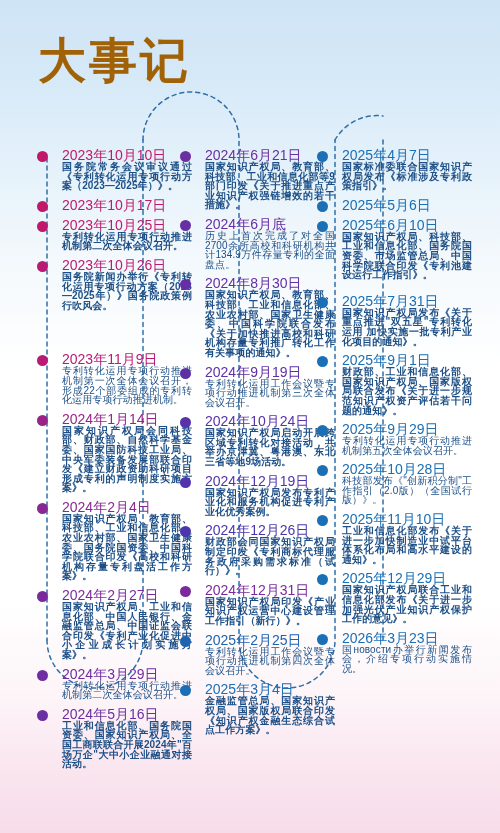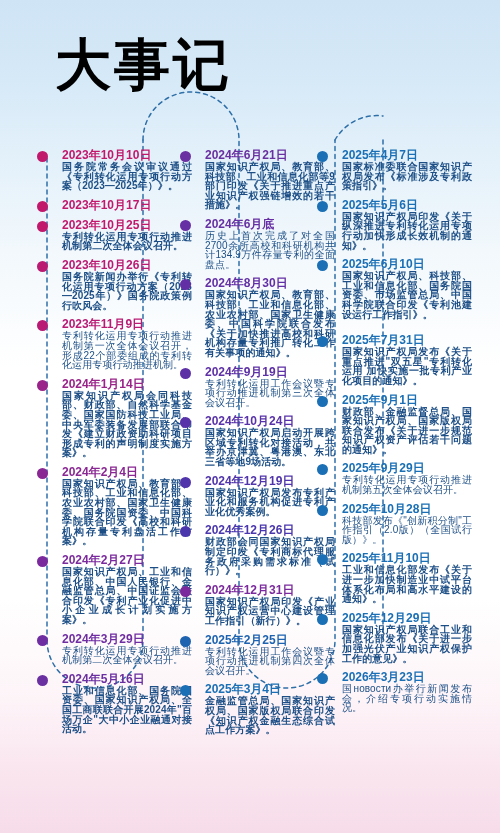--- a/index.html
+++ b/index.html
@@ -4,34 +4,34 @@
 <style>
   html,body{margin:0;padding:0;}
   body{
     width:500px;height:833px;position:relative;overflow:hidden;
     font-family:"Liberation Sans","DejaVu Sans",sans-serif;
     background:linear-gradient(180deg,
       #cfe4f5 0%, #d4e8f7 8%, #e2f0fa 18%, #f2f8fc 30%,
       #ffffff 44%, #ffffff 72%, #fdf4f8 84%, #fae6ef 92%, #f6dce9 100%);
   }
   #title{
-    position:absolute;left:55px;top:37px;
-    font-size:56px;font-weight:bold;letter-spacing:3px;
-    color:#000000;line-height:1;
+    position:absolute;left:38px;top:37px;
+    font-size:48px;font-weight:bold;letter-spacing:3px;
+    color:#a16207;line-height:1;
   }
   #board{position:absolute;left:0;top:0;width:500px;height:833px;}
   #rails{position:absolute;left:0;top:0;width:500px;height:833px;pointer-events:none;}
   .col{position:absolute;top:150px;width:150px;}
   .col1{left:42px;} .col2{left:185px;} .col3{left:322px;}
   .ev{position:relative;padding-left:20px;margin-bottom:9px;}
   .dot{
     position:absolute;left:-5px;top:1px;width:11px;height:11px;
     border-radius:50%;
   }
-  .dt{font-size:12px;font-weight:bold;line-height:11px;margin-bottom:1px;}
+  .dt{font-size:14px;font-weight:normal;line-height:11px;margin-bottom:1px;}
   .tx{font-size:10px;line-height:9.6px;color:#1d4f86;
       letter-spacing:.1px;text-align:justify;}
   .tx.b{font-weight:bold;} 
 </style>
 </head>
 <body>
 
 <div id="title">大事记</div>
 
 <svg id="rails" viewBox="0 0 500 833">
@@ -61,21 +61,21 @@
         <div class="dt" style="color: rgb(194, 24, 108);">2023年10月25日</div>
         <div class="tx b">专利转化运用专项行动推进机制第二次全体会议召开。</div>
       </div>
       <div class="ev">
         <span class="dot" style="background: rgb(187, 26, 114);"></span>
         <div class="dt" style="color: rgb(187, 26, 114);">2023年10月26日</div>
         <div class="tx b">国务院新闻办举行《专利转化运用专项行动方案（2023—2025年）》国务院政策例行吹风会。</div>
       </div>
       <div class="ev">
         <span class="dot" style="background: rgb(184, 26, 116);"></span>
-        <div class="dt" style="color: rgb(184, 26, 116);">2023年11月9日</div>
+        <div class="dt" style="color: rgb(184, 26, 116); margin-top: 44px;">2023年11月9日</div>
         <div class="tx">专利转化运用专项行动推进机制第一次全体会议召开，形成22个部委组成的专利转化运用专项行动推进机制。</div>
       </div>
       <div class="ev">
         <span class="dot" style="background: rgb(154, 35, 137);"></span>
         <div class="dt" style="color: rgb(154, 35, 137);">2024年1月14日</div>
         <div class="tx b">国家知识产权局会同科技部、财政部、自然科学基金委、国家国防科技工业局、中央军委装备发展部联合印发《建立财政资助科研项目形成专利的声明制度实施方案》。</div>
       </div>
       <div class="ev">
         <span class="dot" style="background: rgb(138, 40, 147);"></span>
         <div class="dt" style="color: rgb(138, 40, 147);">2024年2月4日</div>
@@ -151,36 +151,35 @@
     </div>
   <div class="col col3">
       <div class="ev">
         <span class="dot" style="background: rgb(26, 111, 181);"></span>
         <div class="dt" style="color: rgb(26, 111, 181);">2025年4月7日</div>
         <div class="tx b">国家标准委联合国家知识产权局发布《标准涉及专利政策指引》。</div>
       </div>
       <div class="ev">
         <span class="dot" style="background: rgb(26, 111, 181);"></span>
         <div class="dt" style="color: rgb(26, 111, 181);">2025年5月6日</div>
-        <div class="tx b">国家知识产权局印发《关于纵深推进专利转化运用专项行动加快形成长效机制的通知》。</div>
       </div>
       <div class="ev">
         <span class="dot" style="background: rgb(26, 111, 181);"></span>
         <div class="dt" style="color: rgb(26, 111, 181);">2025年6月10日</div>
         <div class="tx b">国家知识产权局、科技部、工业和信息化部、国务院国资委、市场监管总局、中国科学院联合印发《专利池建设运行工作指引》。</div>
       </div>
       <div class="ev">
         <span class="dot" style="background: rgb(26, 111, 181);"></span>
         <div class="dt" style="color: rgb(26, 111, 181); margin-top: 16px;">2025年7月31日</div>
         <div class="tx b">国家知识产权局发布《关于重点推进"双五星"专利转化运用  加快实施一批专利产业化项目的通知》。</div>
       </div>
       <div class="ev">
         <span class="dot" style="background: rgb(26, 111, 181);"></span>
         <div class="dt" style="color: rgb(26, 111, 181);">2025年9月1日</div>
-        <div class="tx b">财政部、金融监督总局、国家知识产权局、国家版权局联合发布《关于进一步规范知识产权资产评估若干问题的通知》。</div>
+        <div class="tx b">财政部、工业和信息化部、国家知识产权局、国家版权局联合发布《关于进一步规范知识产权资产评估若干问题的通知》。</div>
       </div>
       <div class="ev">
         <span class="dot" style="background: rgb(26, 111, 181);"></span>
         <div class="dt" style="color: rgb(26, 111, 181);">2025年9月29日</div>
         <div class="tx">专利转化运用专项行动推进机制第五次全体会议召开。</div>
       </div>
       <div class="ev">
         <span class="dot" style="background: rgb(26, 111, 181);"></span>
         <div class="dt" style="color: rgb(26, 111, 181);">2025年10月28日</div>
         <div class="tx">科技部发布《"创新积分制"工作指引（2.0版）（全国试行版）》。</div>

